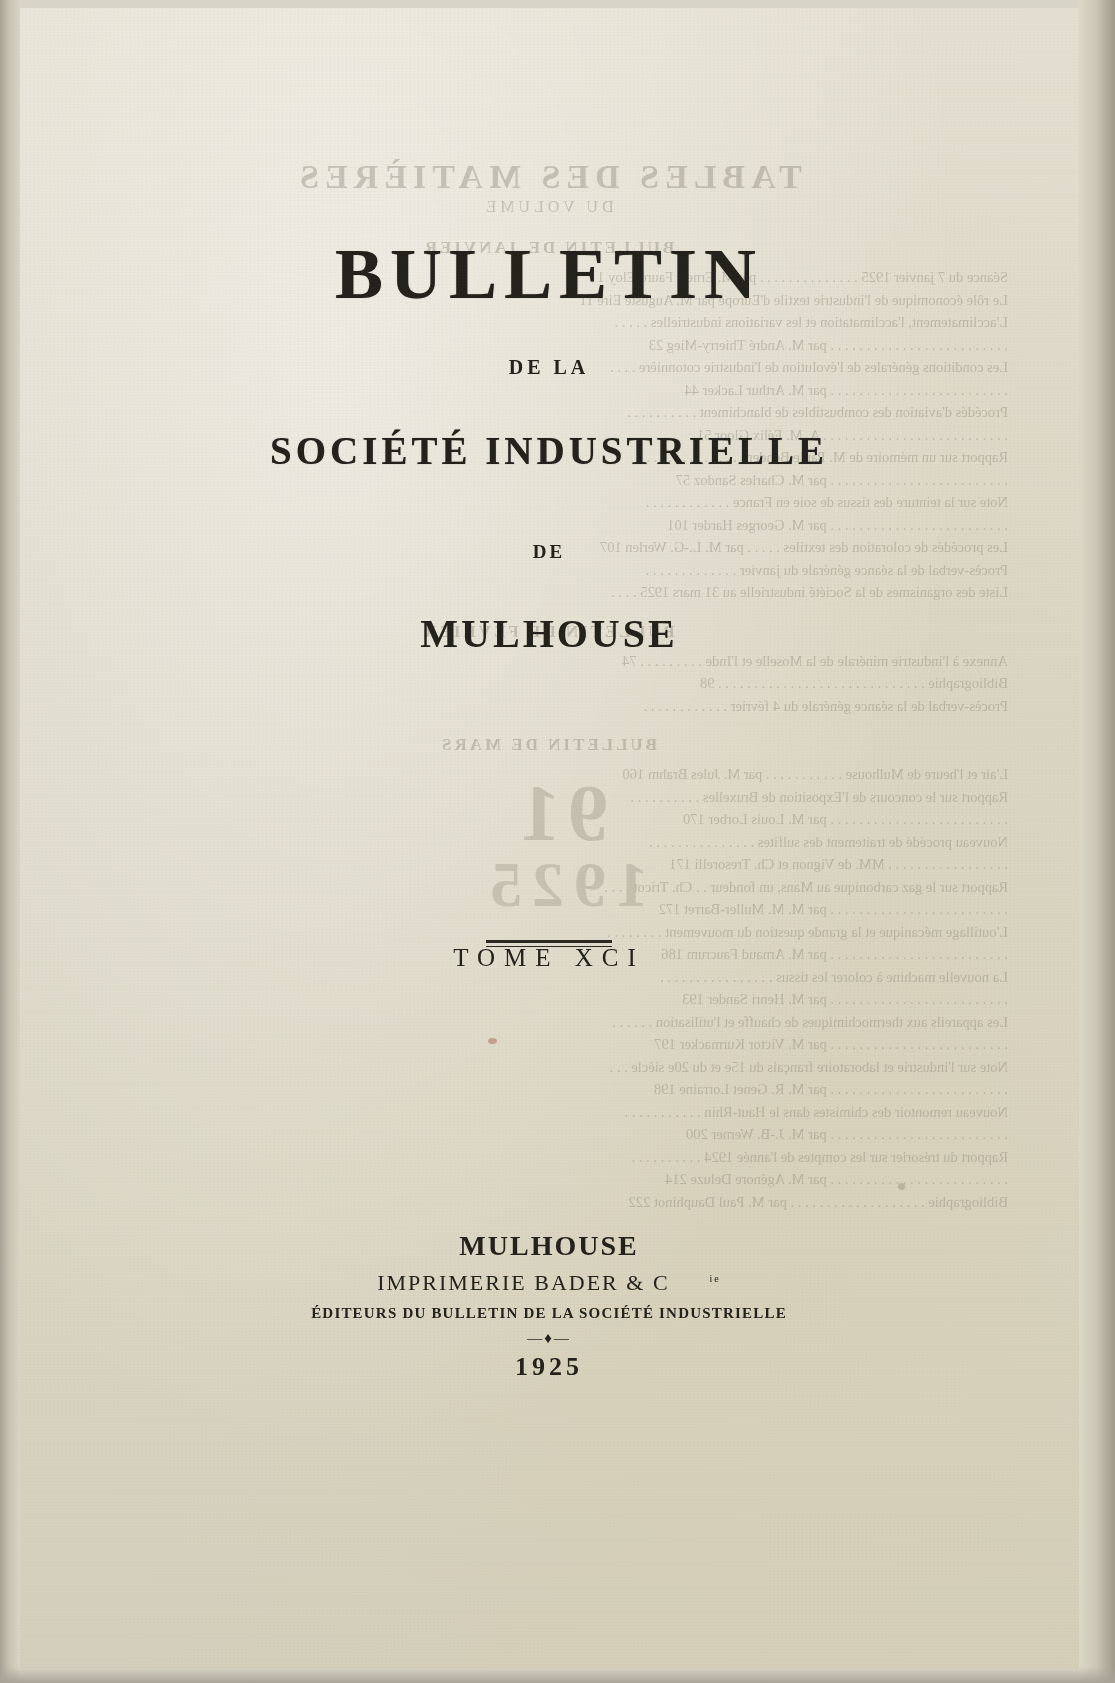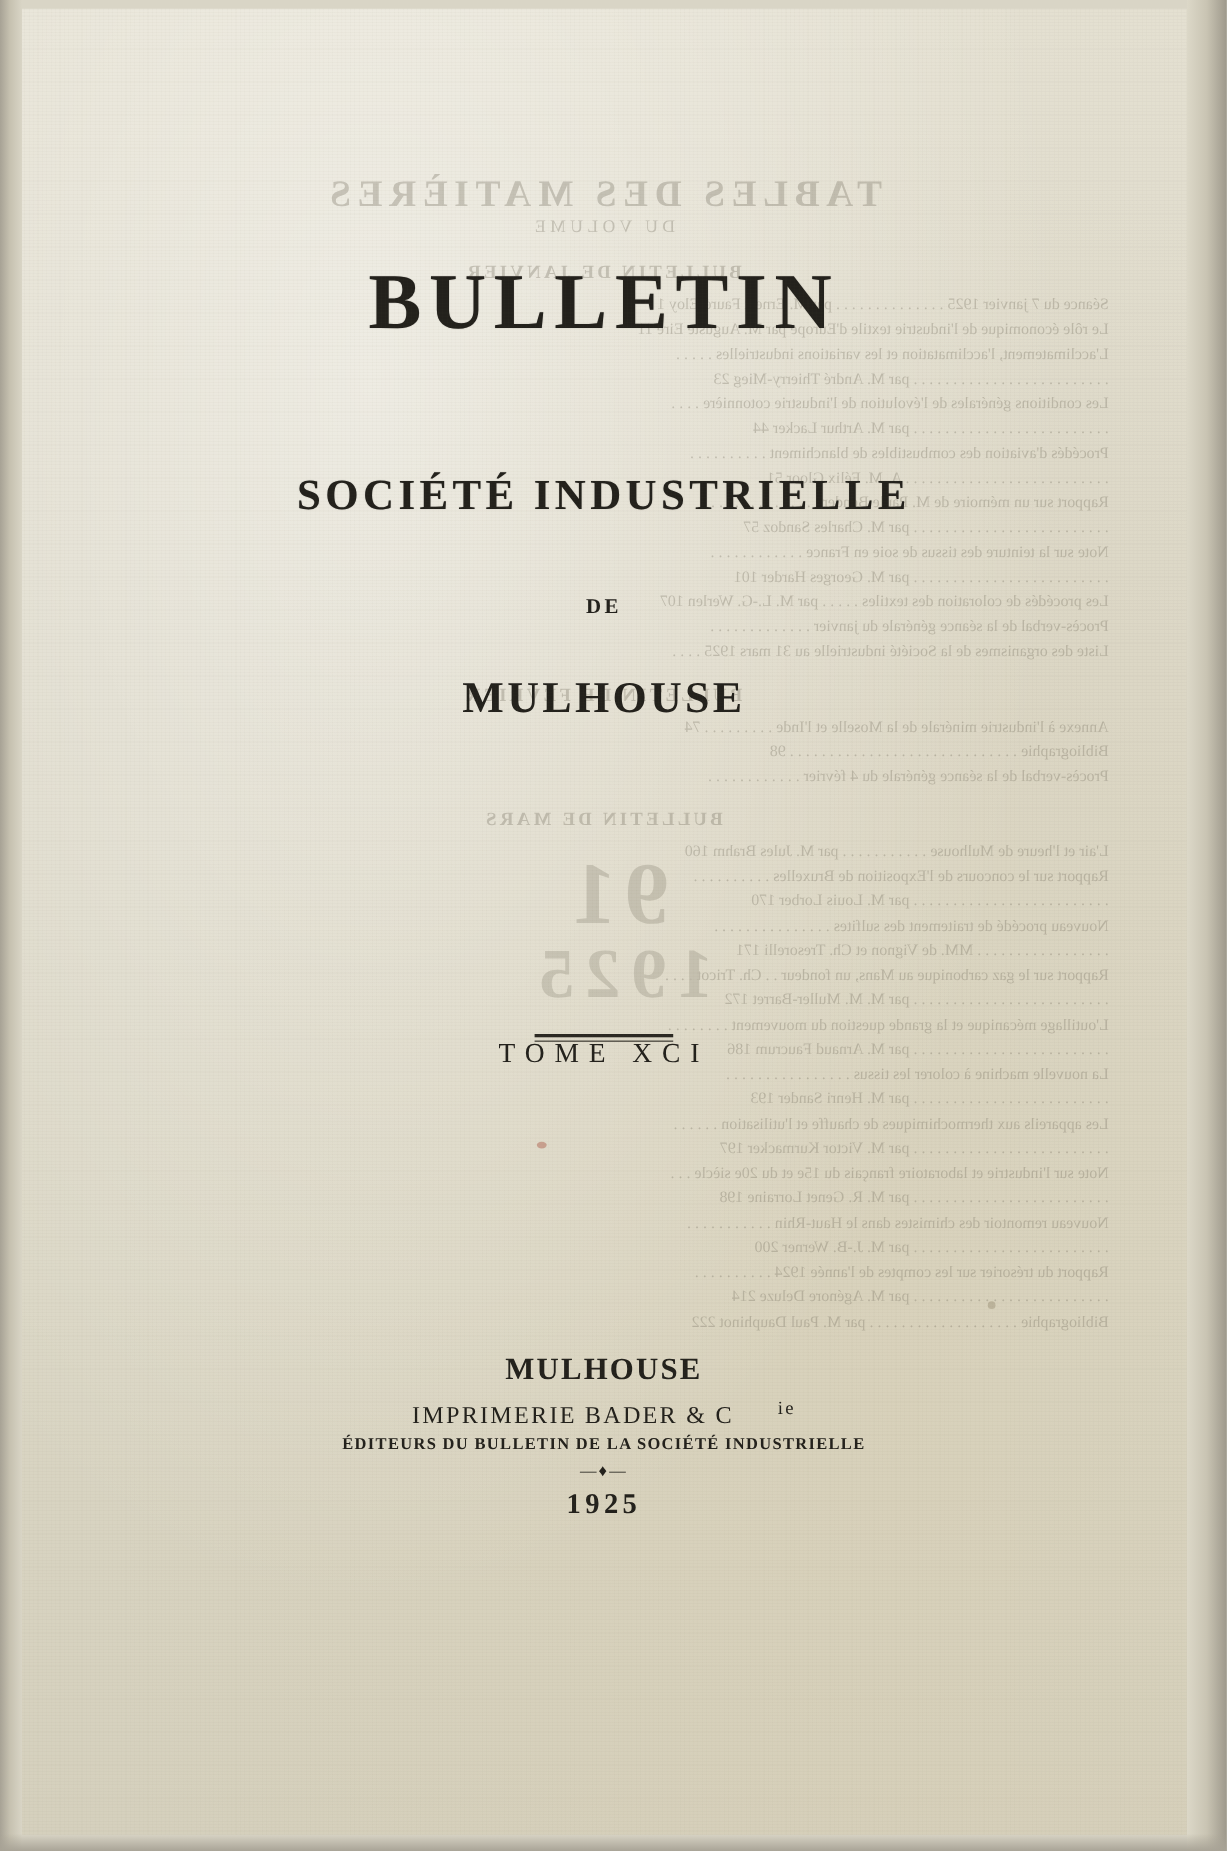--- a/index.html
+++ b/index.html
@@ -193,21 +193,21 @@
     font-weight: bold;
     letter-spacing: 2px;
   }
   .f-printer {
     position: absolute;
     left: 0; right: 0;
     top: 1262px;
     font-size: 22px;
     letter-spacing: 2px;
   }
-  .f-printer sup { font-size: 17px; margin-left: 40px; }
+  .f-printer sup { font-size: 10px; margin-left: 40px; }
   .f-editors {
     position: absolute;
     left: 0; right: 0;
     top: 1297px;
     font-size: 15px;
     letter-spacing: 1.2px;
     font-weight: bold;
   }
   .f-orn {
     position: absolute;
@@ -284,20 +284,21 @@
       <div class="v-line">Rapport du trésorier sur les comptes de l'année 1924 . . . . . . . . . .</div>
       <div class="v-line">  . . . . . . . . . . . . . . . . . . . . . . . . . par M. Agénore Deluze 214</div>
       <div class="v-line">Bibliographie . . . . . . . . . . . . . . . . . . . par M. Paul Dauphinot 222</div>
 
       <div class="v-big">91</div>
       <div class="v-big2">1925</div>
     </div>
 
     <div class="recto">
       <div class="t-bulletin">BULLETIN</div>
+      <div class="t-dela">DE LA</div>
       <div class="t-societe">SOCIÉTÉ INDUSTRIELLE</div>
       <div class="t-de">DE</div>
       <div class="t-mulhouse">MULHOUSE</div>
       <div class="t-tome">TOME XCI</div>
       <div class="rule"></div>
 
       <div class="f-city">MULHOUSE</div>
       <div class="f-printer"><span>IMPRIMERIE BADER &amp; C</span><sup>ie</sup></div>
       <div class="f-editors">ÉDITEURS DU BULLETIN DE LA SOCIÉTÉ INDUSTRIELLE</div>
       <div class="f-orn">—♦—</div>

